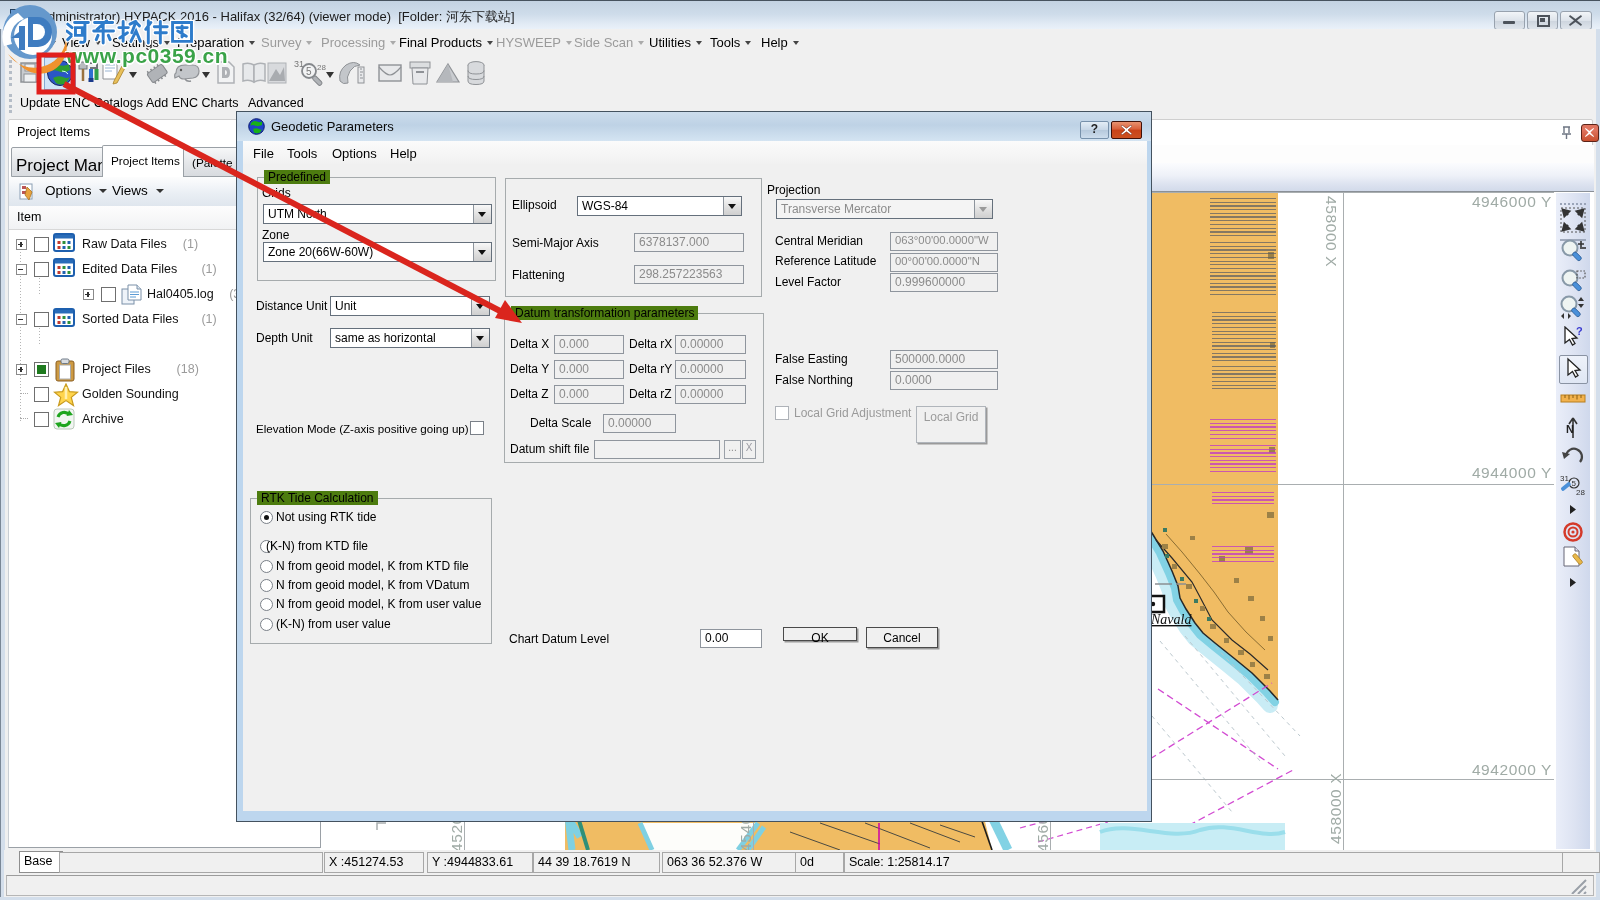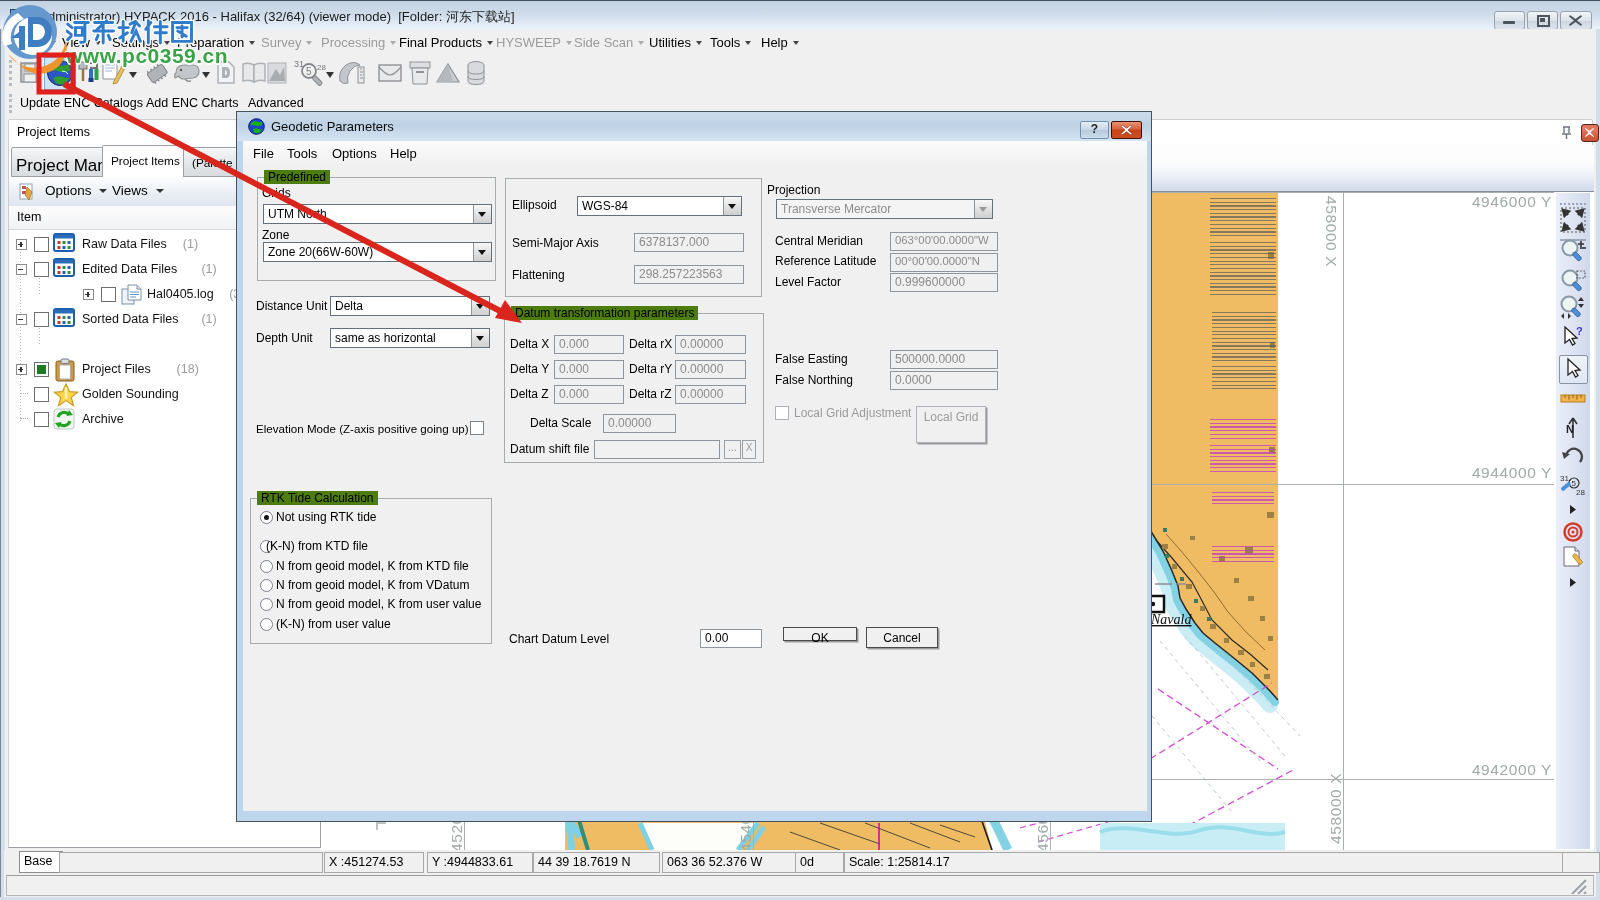--- a/index.html
+++ b/index.html
@@ -567,21 +567,21 @@
           <span>UTM North</span>
           <div class="cbtn"></div>
         </div>
       <div class="ab lab" style="left:19px;top:87px;">Zone</div>
       <div class="combo" style="left:20px;top:101px;width:227px;">
           <span>Zone 20(66W-60W)</span>
           <div class="cbtn"></div>
         </div>
       <div class="ab lab" style="left:13px;top:158px;">Distance Unit</div>
       <div class="combo" style="left:87px;top:155px;width:158px;">
-          <span>Delta</span>
+          <span>Unit</span>
           <div class="cbtn"></div>
         </div>
       <div class="ab lab" style="left:13px;top:190px;">Depth Unit</div>
       <div class="combo" style="left:87px;top:187px;width:158px;">
           <span>same as horizontal</span>
           <div class="cbtn"></div>
         </div>
       <div class="ab lab" style="left:13px;top:281px;font-size:11.6px;">Elevation Mode (Z-axis positive going up)</div>
       <div class="chk" style="left:227px;top:280px;"></div>
 

